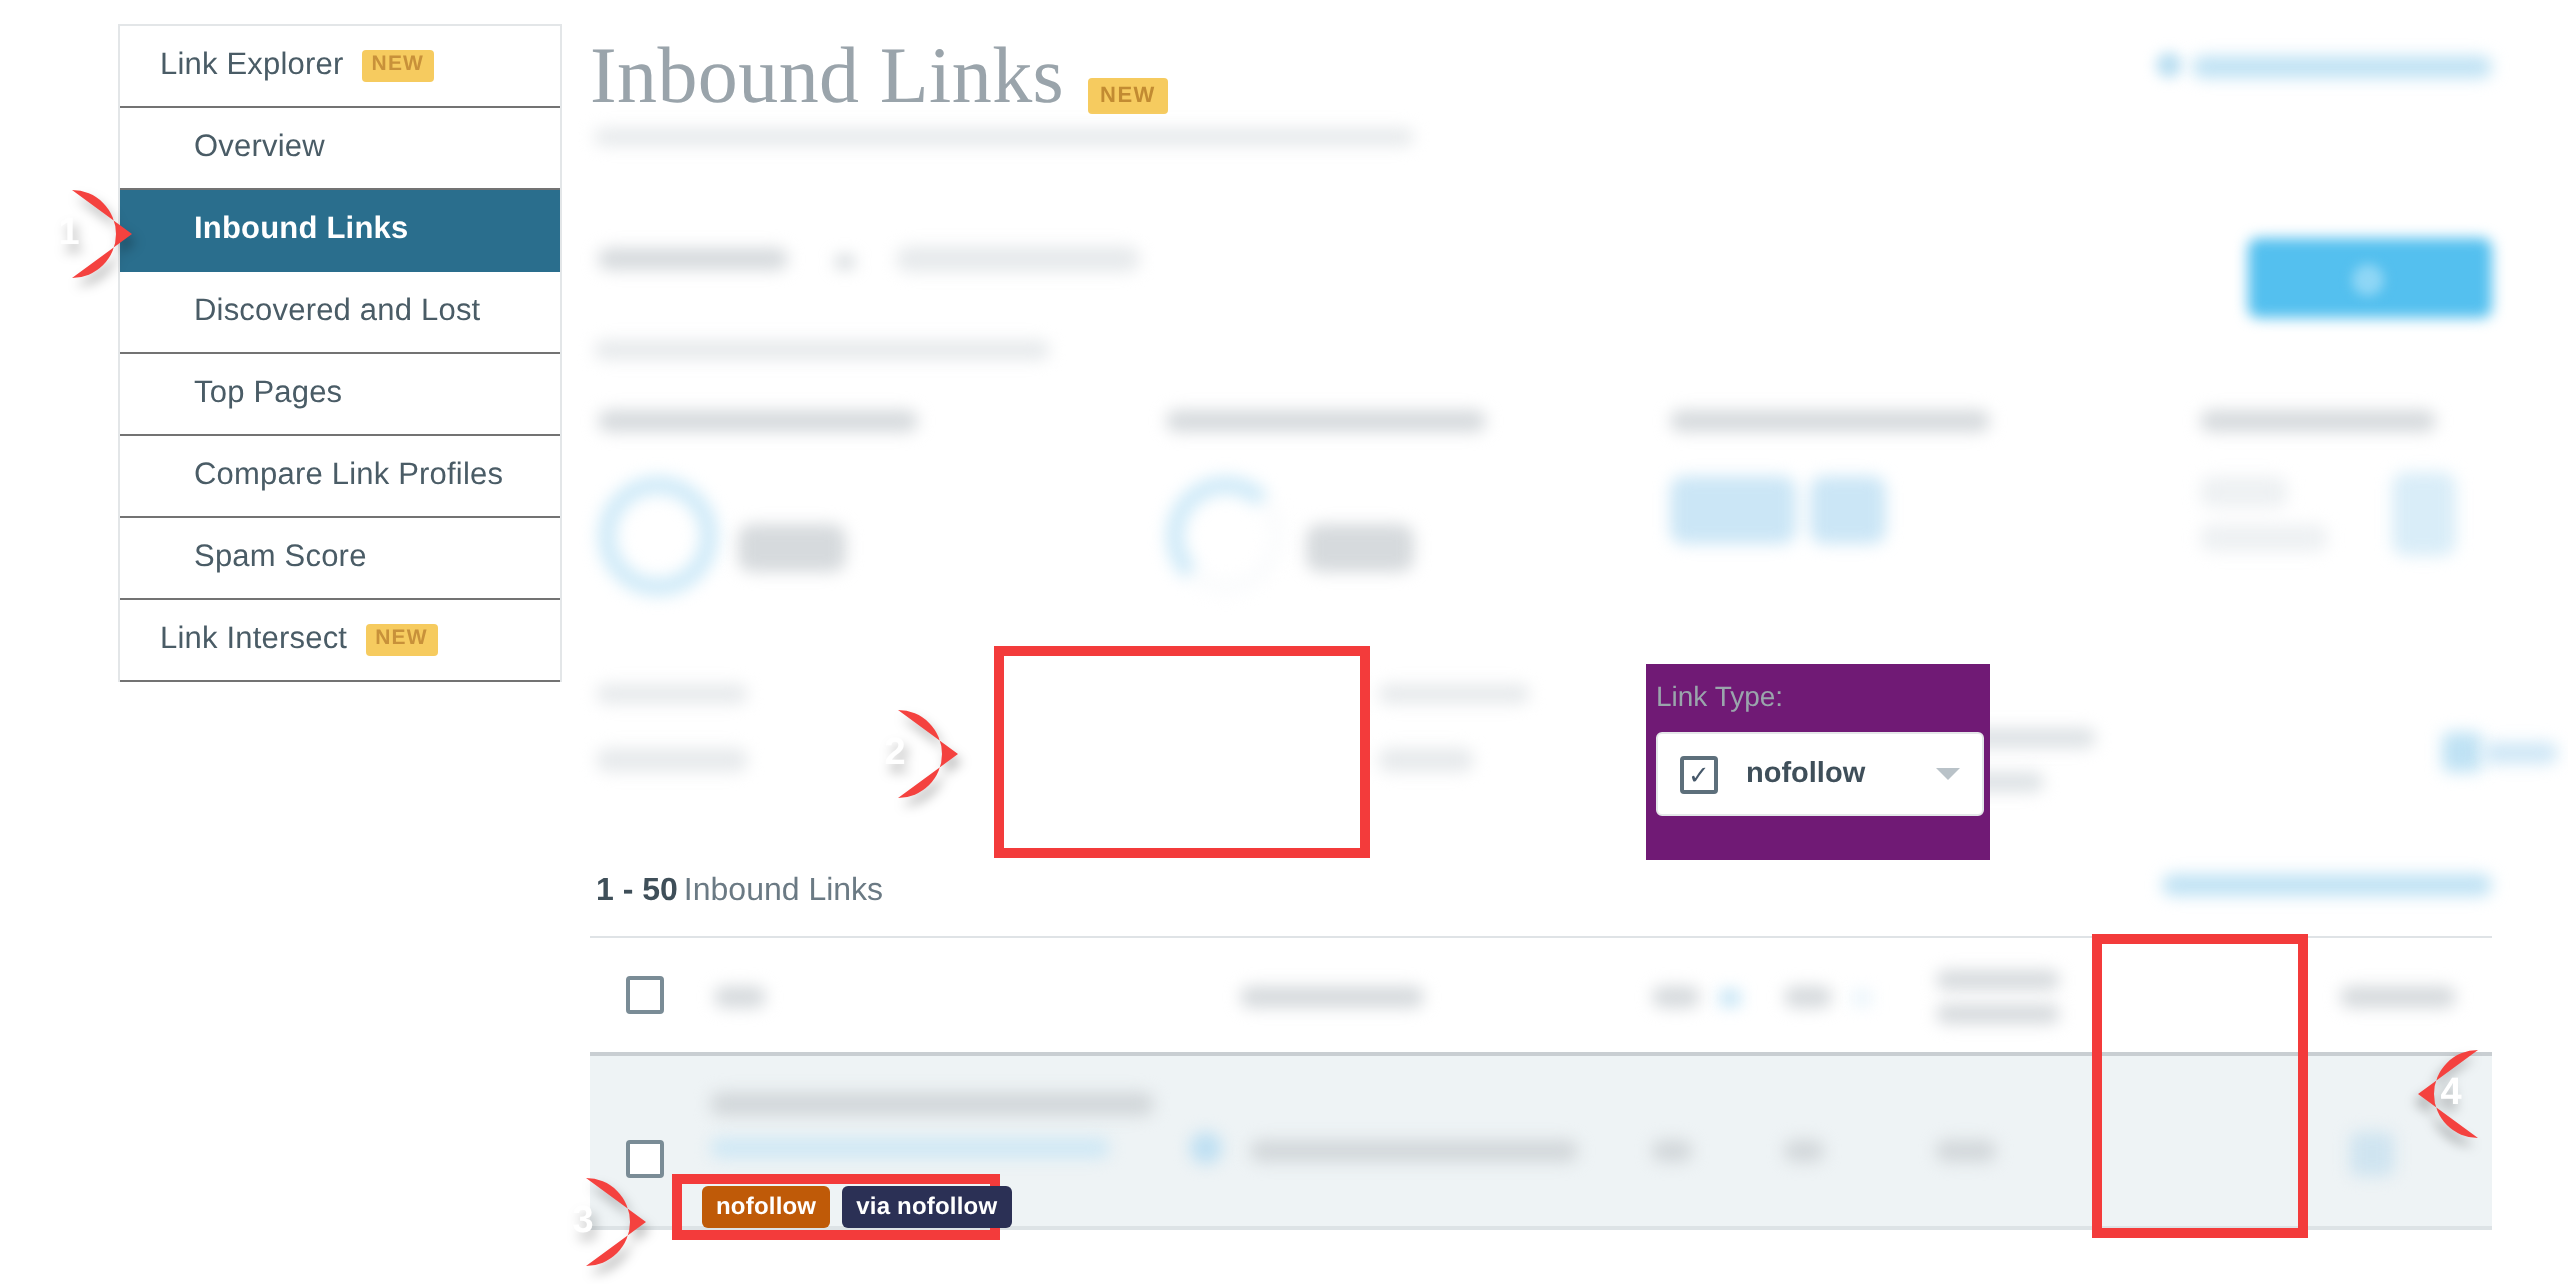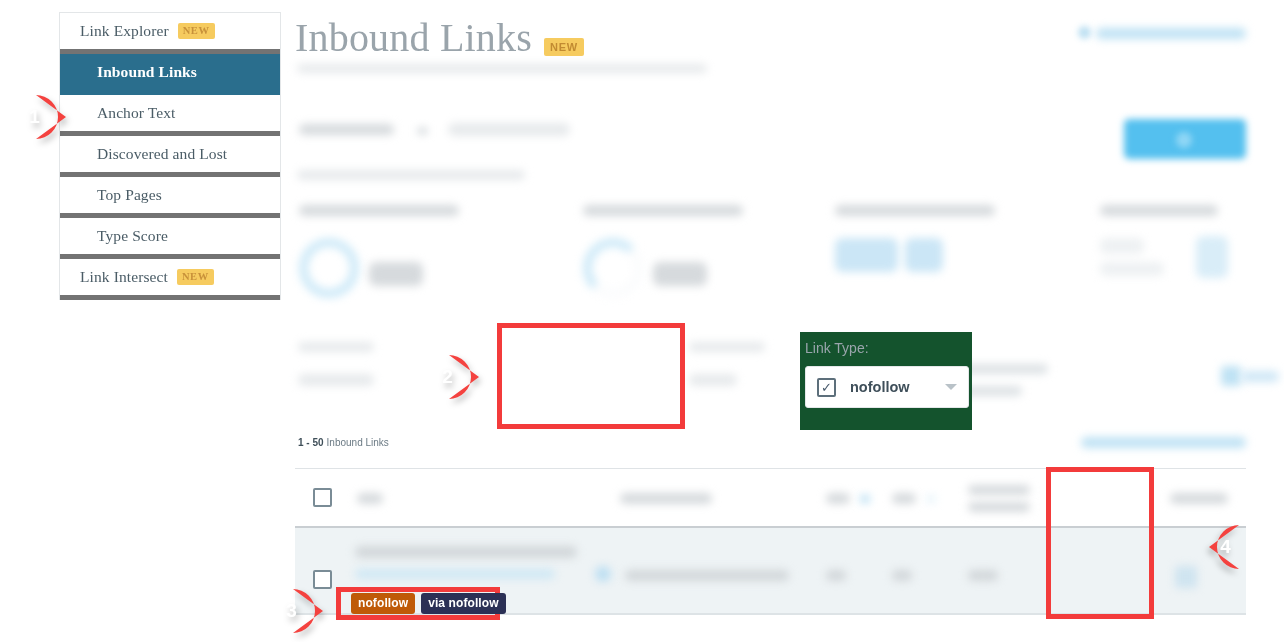--- a/index.html
+++ b/index.html
@@ -14,27 +14,26 @@
   
   .sidebar {
     position: absolute; left: 59px; top: 12px;
     width: 222px;
     background: #fff;
     border: 1px solid #e3e6e8;
     border-bottom: none;
   }
   .side-item {
     height: 41px;
-    border-bottom: 5px solid #737373;
+    border-bottom: 1px solid #737373;
     display: flex; align-items: center;
     font-size: 15.5px;
     color: #4a5c66;
     letter-spacing: .1px;
     white-space: nowrap;
-    font-family: Liberation Serif, serif;
   }
   .side-item.lvl0 { padding-left: 20px; }
   .side-item.lvl1 { padding-left: 37px; }
   .side-item.active {
     background: #2a6e8d;
     color: #ffffff;
     font-weight: bold;
     border-bottom-color: #2a6e8d;
   }
   .badge-new {
@@ -131,21 +130,21 @@
   }
   .pillrow { display:flex; gap:7px; align-items:center; }
   .pill { height:34px; border-radius:7px; background:#cbe6f6; }
 
   
   .filters { position:absolute; left:0; top:330px; width:100%; height:95px; }
   .f-label { height:10px; width:76px; }
   .f-ctl { height:12px; border-radius:7px; }
 
   
-  .countrow { position:absolute; left:3px; top:437px; font-size:10px; color:#5a6a74; }
+  .countrow { position:absolute; left:3px; top:437px; font-size:16px; color:#5a6a74; }
   .countrow b { color:#3f4f59; font-weight:bold; }
   .countrow span.lbl { color:#6b7a84; margin-left:3px; }
   .count-right { position:absolute; right:38px; top:437px; width:165px; height:11px; }
 
   
   .table-top-line { position:absolute; left:0; top:468px; width:951px; height:1px; background:#dfe3e6; }
   .thead { position:absolute; left:0; top:469px; width:951px; height:57px; background:#fff; }
   .tbl-check {
     position:absolute; left:18px; top:19px;
     width:19px; height:19px; border:2px solid #7a8c96; border-radius:2px; background:#fff;
@@ -164,22 +163,22 @@
 
   
   .tagwrap { position:absolute; left:56px; top:593px; display:flex; gap:6px; z-index:6; }
   .tag {
     font-size:12px; font-weight:bold; color:#fff;
     padding:3px 7px 4px 7px; border-radius:3px; letter-spacing:.1px;
   }
 
   
   .linktype {
-    position:absolute; left:505px; top:332px;
-    width:172px; height:98px; background:#14532d;
+    position:absolute; left:528px; top:332px;
+    width:172px; height:98px; background:#701a75;
     padding:8px 0 0 5px;
   }
   .lt-label { font-size:14px; color:#9aa5ac; margin-bottom:10px; }
   .lt-select {
     width:164px; height:42px; border:1px solid #e4e7e9; border-radius:3px;
     background:#fff; display:flex; align-items:center; padding:0 11px;
   }
   .lt-check {
     width:19px; height:19px; border:2px solid #5d6f7b; border-radius:2px;
     display:flex; align-items:center; justify-content:center;
@@ -218,34 +217,37 @@
 </head>
 <body>
 
 <div id="root">
 
   <nav class="sidebar" id="sidebar">
       <div class="side-item lvl0">
         <span>Link Explorer</span>
         <span class="badge-new">NEW</span>
       </div>
+      <div class="side-item lvl1">
+        <span>Overview</span>
+      </div>
       <div class="side-item lvl1 active">
         <span>Inbound Links</span>
       </div>
       <div class="side-item lvl1">
-        <span>Anchor Text</span>
-      </div>
-      <div class="side-item lvl1">
         <span>Discovered and Lost</span>
       </div>
       <div class="side-item lvl1">
         <span>Top Pages</span>
       </div>
       <div class="side-item lvl1">
-        <span>Type Score</span>
+        <span>Compare Link Profiles</span>
+      </div>
+      <div class="side-item lvl1">
+        <span>Spam Score</span>
       </div>
       <div class="side-item lvl0">
         <span>Link Intersect</span>
         <span class="badge-new">NEW</span>
       </div>
     </nav>
 
   <div class="main">
 
     <div class="page-title-row">

